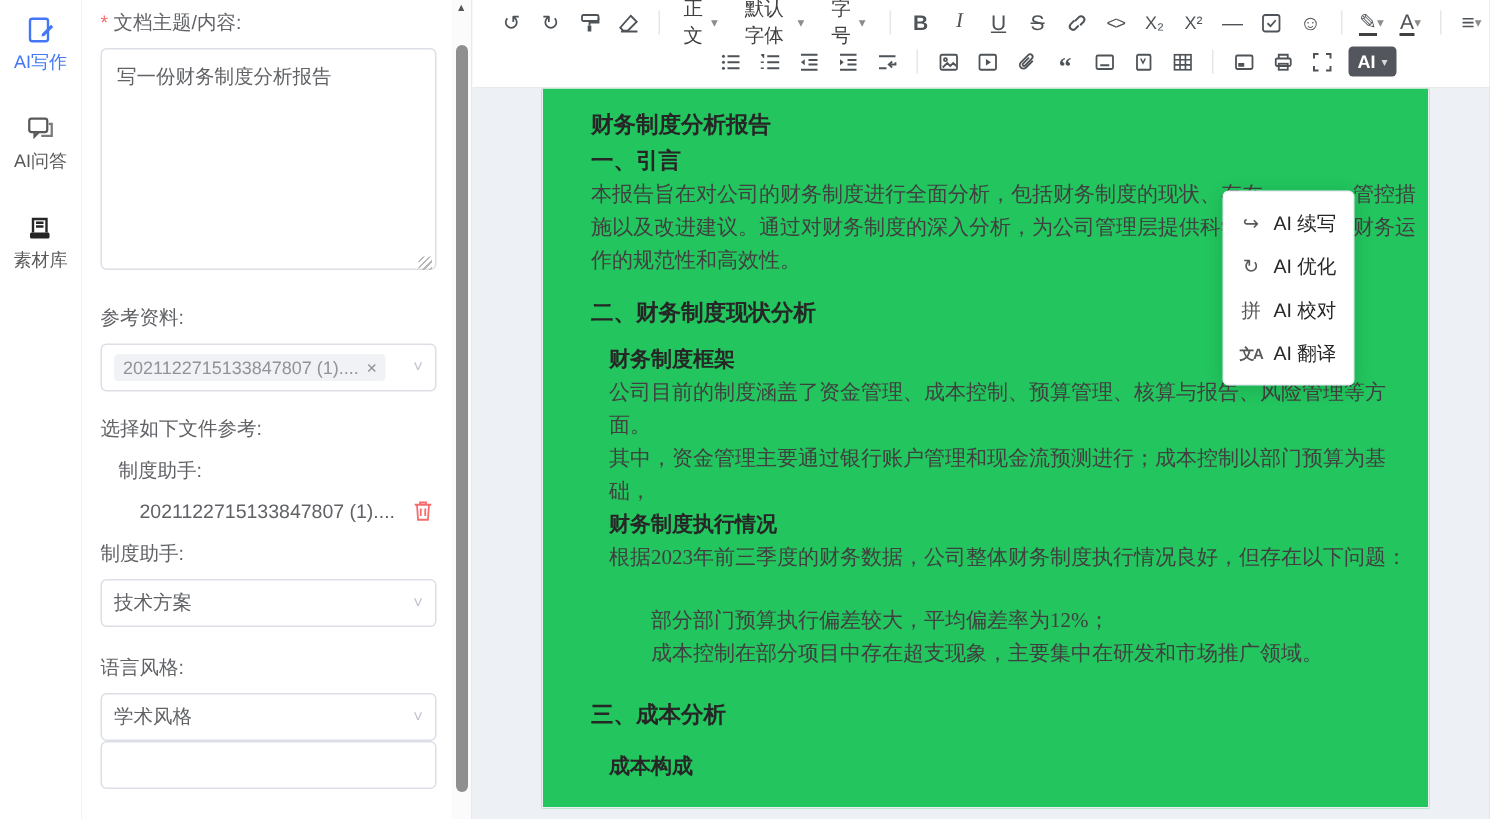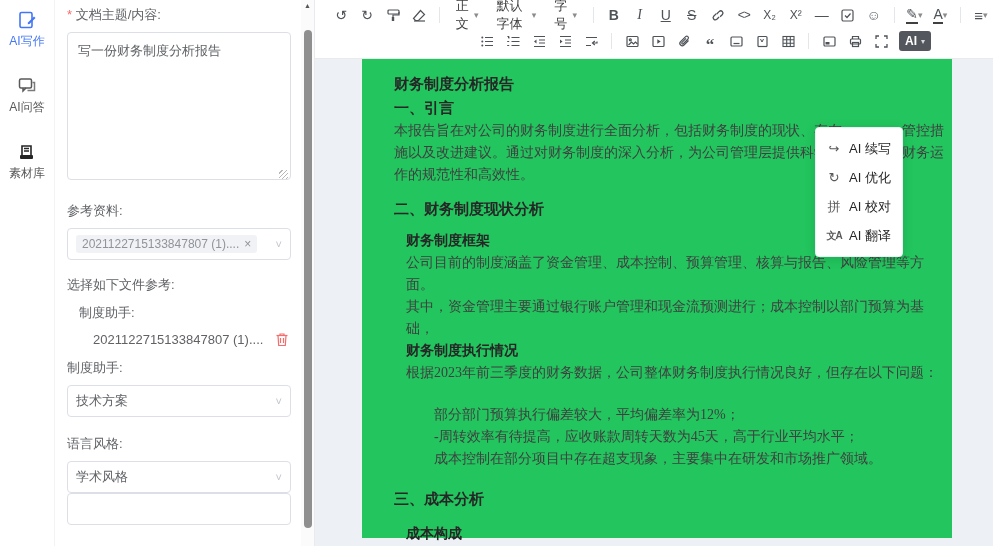--- a/index.html
+++ b/index.html
@@ -357,21 +357,20 @@
             </div>
           <div>作的规范性和高效性。</div>
           <div class="h2">二、财务制度现状分析</div>
           <div class="h3 ind1">财务制度框架</div>
           <div class="ind1">公司目前的制度涵盖了资金管理、成本控制、预算管理、核算与报告、风险管理等方面。</div>
           <div class="ind1">其中，资金管理主要通过银行账户管理和现金流预测进行；成本控制以部门预算为基础，</div>
           <div class="h3 ind1">财务制度执行情况</div>
           <div class="ind1">根据2023年前三季度的财务数据，公司整体财务制度执行情况良好，但存在以下问题：</div>
           <div class="gap"></div>
           <div class="ind2">部分部门预算执行偏差较大，平均偏差率为12%；</div>
-          <div class="ind2">-周转效率有待提高，应收账款周转天数为45天，高于行业平均水平；</div>
           <div class="ind2">成本控制在部分项目中存在超支现象，主要集中在研发和市场推广领域。</div>
           <div class="h2" style="margin-top:17px;margin-bottom:12px">三、成本分析</div>
           <div class="h3 ind1">成本构成</div>
 
         </div>
       </div>
 
       <div class="ai-menu">
         <div class="mi">
             <span class="mic">↪</span>

